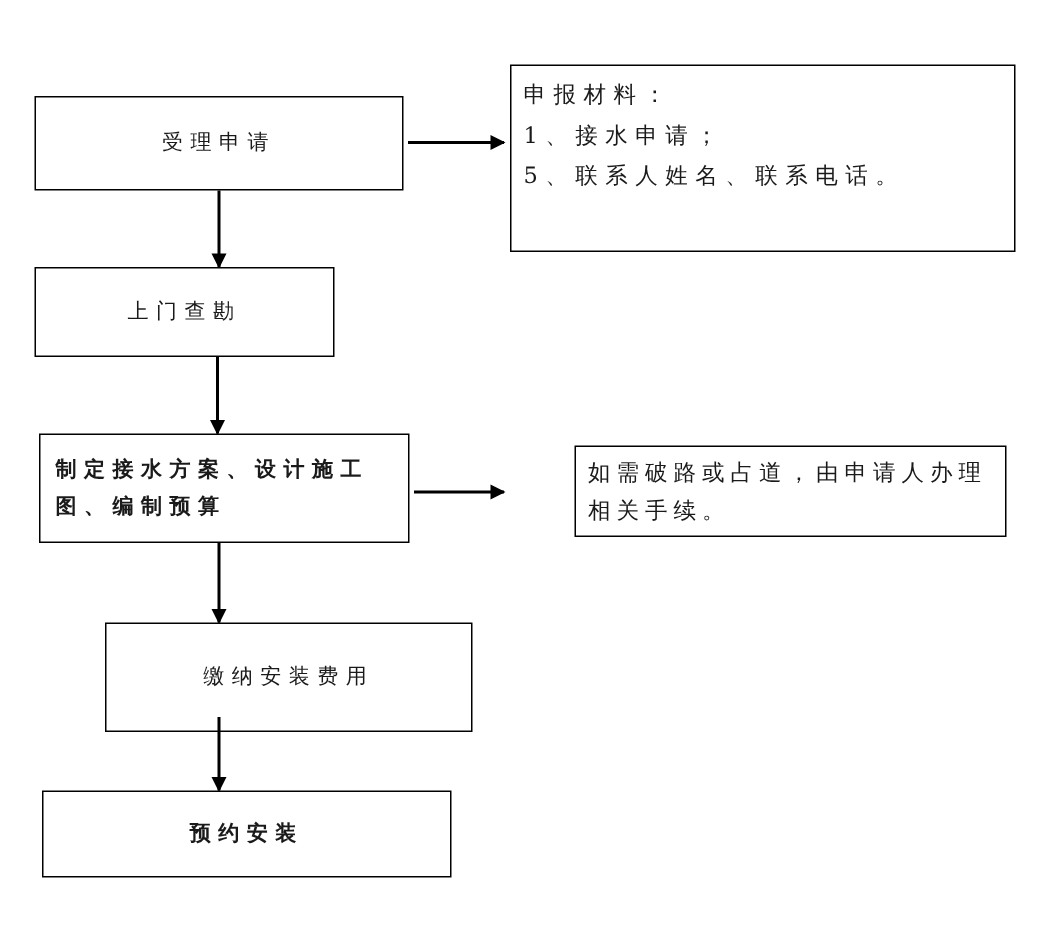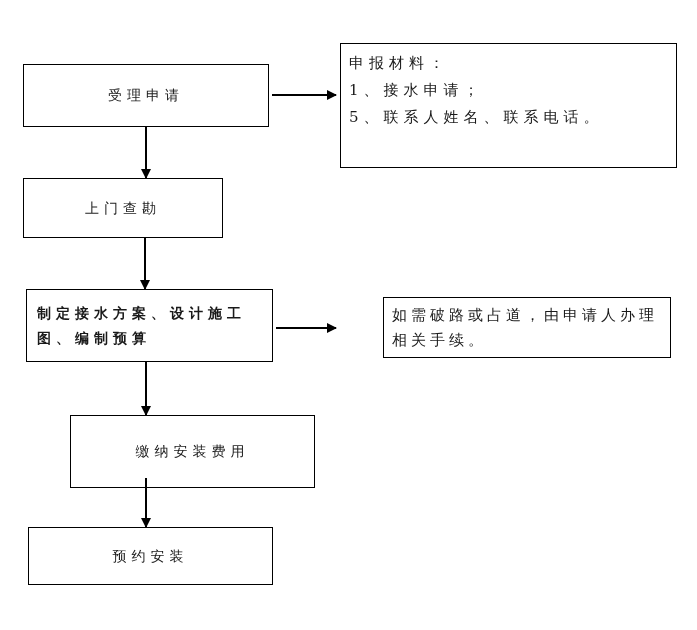--- a/index.html
+++ b/index.html
@@ -49,21 +49,21 @@
     padding: 5px 8px 0 8px;
     letter-spacing: 4px;
     line-height: 25px;
   }
 
   
   #node-accept   { left: 23px;  top: 64px;  width: 246px; height: 63px; }
   #node-survey   { left: 23px;  top: 178px; width: 200px; height: 60px; }
   #node-plan     { left: 26px;  top: 289px; width: 247px; height: 73px; font-weight: bold; }
   #node-pay      { left: 28px;  top: 415px; width: 245px; height: 73px; margin-left: 42px; }
-  #node-schedule { left: 28px;  top: 527px; width: 245px; height: 58px; }
+  #node-schedule { left: 28px;  top: 527px; width: 273px; height: 58px; font-weight: bold; }
   #note-materials{ left: 340px; top: 43px;  width: 337px; height: 125px; }
   #note-road     { left: 340px; top: 297px; width: 288px; height: 61px; margin-left: 43px; }
 
   
   .arrow-v {
     position: absolute;
     width: 2px;
     background: #000000;
   }
   .arrow-v::after {

